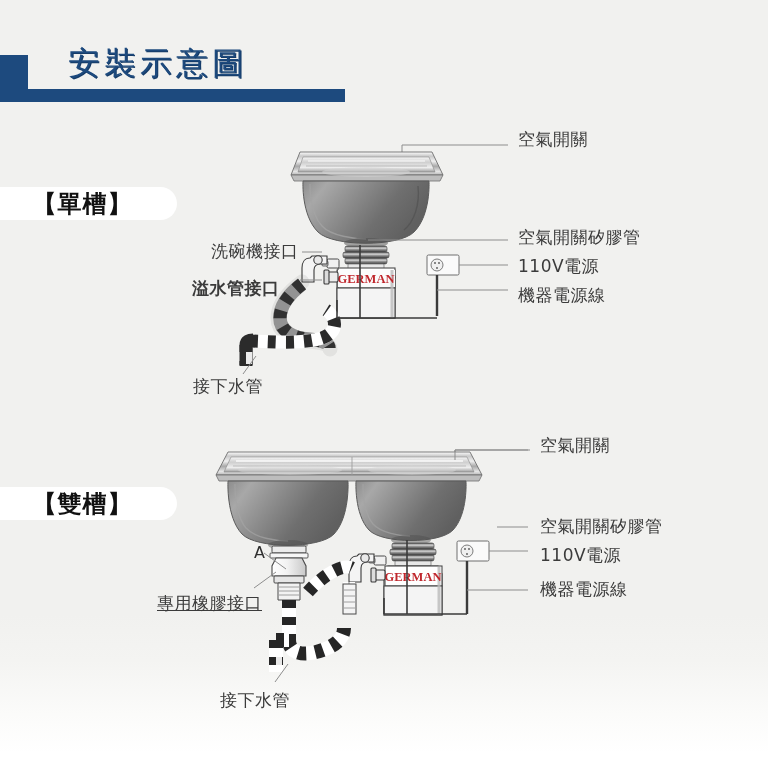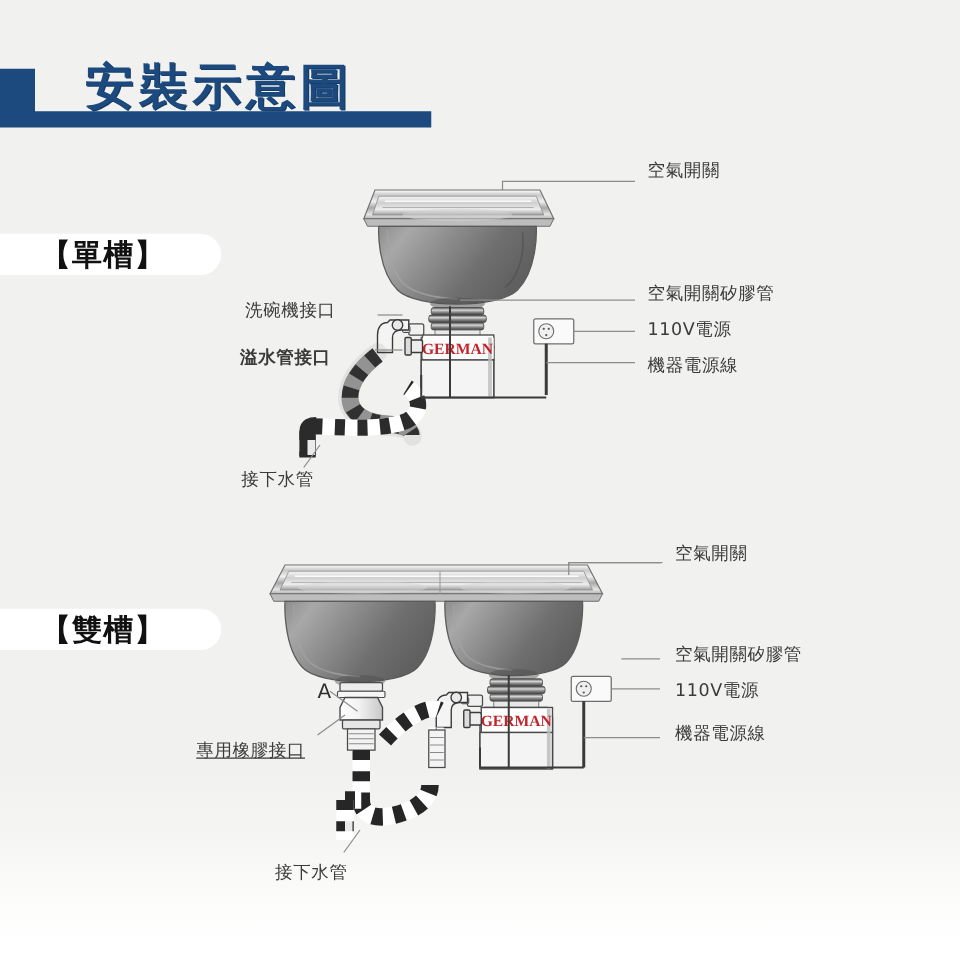--- a/index.html
+++ b/index.html
@@ -36,22 +36,22 @@
     left: 0;
     top: 89px;
     width: 345px;
     height: 13px;
     background: #1d4a7e;
   }
   .title-text {
     position: absolute;
     left: 68px;
     top: 42px;
-    font-size: 39px;
-    font-weight: bold;
+    font-size: 32px;
+    font-weight: normal;
     letter-spacing: 4px;
     color: #1d4a7e;
     font-family: "DejaVu Sans", "Liberation Sans", sans-serif;
     text-shadow: 1px 1px 0 #163c68;
     white-space: nowrap;
   }
 
   
   .pill {
     position: absolute;
@@ -72,21 +72,21 @@
     color: #111111;
     letter-spacing: 1px;
     font-family: "DejaVu Sans", "Liberation Sans", sans-serif;
   }
   #pill-single { top: 187px; width: 177px; }
   #pill-double { top: 487px; width: 177px; }
 
   
   .label {
     position: absolute;
-    font-size: 14px;
+    font-size: 17px;
     color: #3b3b3b;
     white-space: nowrap;
     font-family: "DejaVu Sans", "Liberation Sans", sans-serif;
     letter-spacing: 0.5px;
   }
 
   svg.overlay {
     position: absolute;
     left: 0;
     top: 0;
@@ -369,21 +369,21 @@
         <path d="M 275 682 L 288 664"></path>
       </g>
     </g>
   </svg>
 
   <div class="label" style="left:518px; top:128px;">空氣開關</div>
   <div class="label" style="left:518px; top:226px;">空氣開關矽膠管</div>
   <div class="label" style="left:518px; top:255px;">110V電源</div>
   <div class="label" style="left:518px; top:284px;">機器電源線</div>
 
-  <div class="label" style="left:196px; top:240px;">洗碗機接口</div>
+  <div class="label" style="left:211px; top:240px;">洗碗機接口</div>
   <div class="label" style="left:192px; top:277px;font-weight:bold;">溢水管接口</div>
   <div class="label" style="left:193px; top:375px;">接下水管</div>
 
   <div class="label" style="left:540px; top:434px;">空氣開關</div>
   <div class="label" style="left:540px; top:515px;">空氣開關矽膠管</div>
   <div class="label" style="left:540px; top:544px;">110V電源</div>
   <div class="label" style="left:540px; top:578px;">機器電源線</div>
 
   <div class="label" style="left:254px; top:543px; font-size:16px; color:#2e2e2e;">A</div>
   <div class="label" style="left:157px; top:592px;text-decoration:underline;">專用橡膠接口</div>

